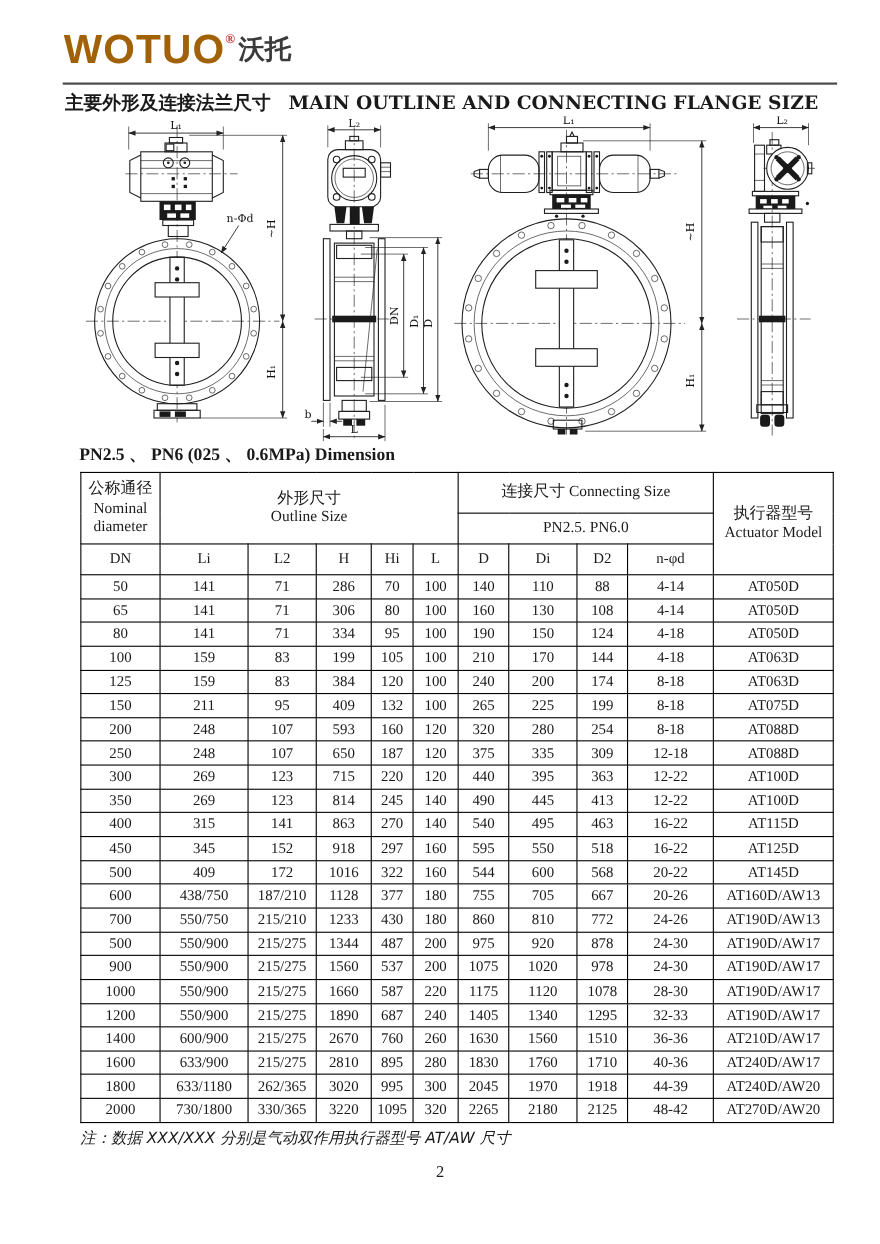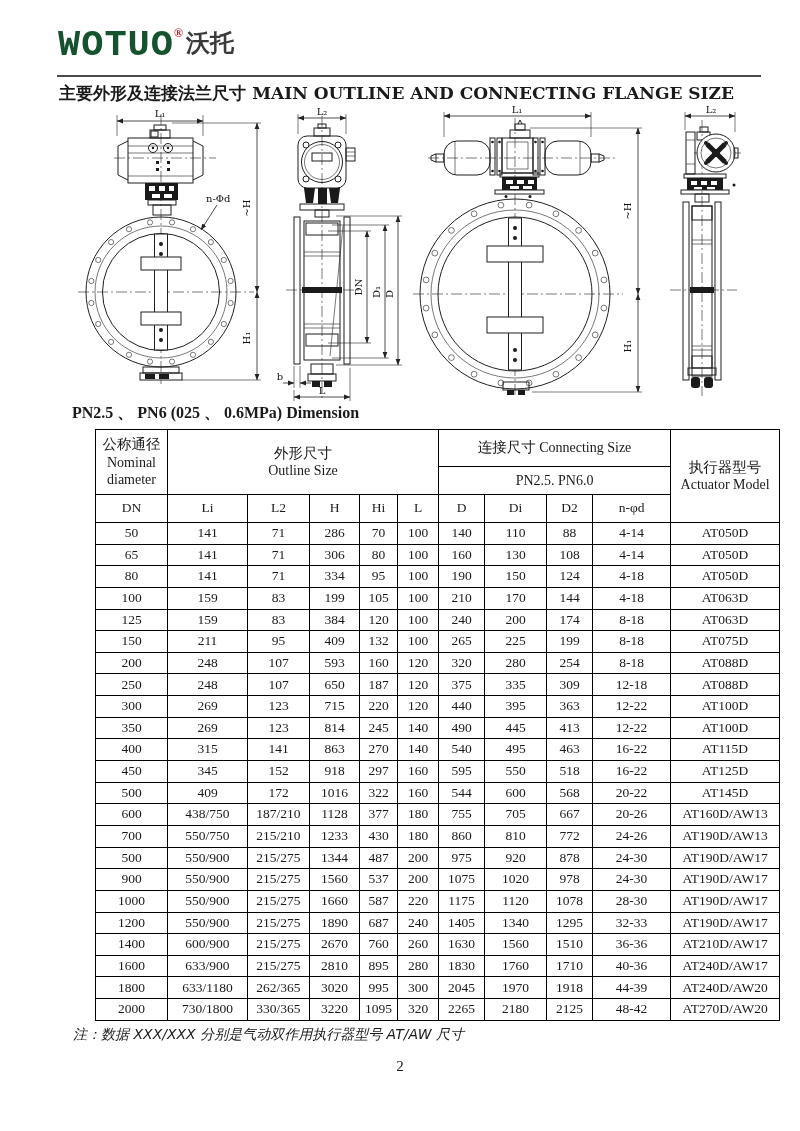--- a/index.html
+++ b/index.html
@@ -1,44 +1,44 @@
 <!DOCTYPE html>
 <html><head>
 <meta charset="utf-8">
 <style>
   html,body{margin:0;padding:0;background:#fff;}
   body{width:800px;height:1131px;position:relative;overflow:hidden;
        font-family:"Liberation Serif","DejaVu Serif",serif;color:#1a1a1a;}
   .page{position:absolute;inset:0;background:#fff;}
 
   .logo{position:absolute;left:58px;top:24px;white-space:nowrap;}
-  .logo-en{font-family:Liberation Mono, monospace;font-weight:bold;
-           font-size:37px;color:#14532d;letter-spacing:1px;}
+  .logo-en{font-family:Liberation Sans, sans-serif;font-weight:bold;
+           font-size:37px;color:#a16207;letter-spacing:1px;}
   .logo-reg{color:#bf2329;font-size:12px;vertical-align:18px;font-weight:bold;}
   .logo-cn{font-family:"DejaVu Sans","Liberation Sans",sans-serif;font-weight:bold;
            font-size:24px;color:#3a3a3a;margin-left:3px;vertical-align:4px;}
   .rule{position:absolute;left:57px;top:75px;width:704px;height:2px;background:#4a4a4a;}
   .page-title{position:absolute;left:59px;top:82px;font-size:17px;font-weight:bold;white-space:nowrap;}
   .title-cn{font-family:"DejaVu Sans","Liberation Sans",sans-serif;}
-  .title-en{font-family:"DejaVu Serif","Liberation Serif",serif;margin-left:2px;}
+  .title-en{font-family:"DejaVu Serif","Liberation Serif",serif;margin-left:12px;}
 
   svg.drawings{position:absolute;left:70px;top:106px;width:695px;height:300px;}
   svg text{fill:#111;font-size:10px;font-family:"DejaVu Serif","Liberation Serif",serif;}
   .ln{fill:none;stroke:#1f1f1f;stroke-width:1;}
   .lt{fill:none;stroke:#1f1f1f;stroke-width:.6;}
   .fl{fill:#1a1a1a;stroke:none;}
   .wh{fill:#fff;stroke:none;}
   .whl{fill:#fff;stroke:#1f1f1f;stroke-width:1;}
   .cl{fill:none;stroke:#444;stroke-width:.7;stroke-dasharray:11 3 2 3;}
   .dim{stroke:#222;stroke-width:.8;fill:none;}
   .ext{stroke:#222;stroke-width:.6;fill:none;}
 
   .table-title{position:absolute;left:72px;top:403px;font-size:16px;font-weight:bold;white-space:nowrap;}
   table.dims{position:absolute;left:73px;top:429px;width:684px;border-collapse:collapse;
-             table-layout:fixed;font-size:13.5px;margin-left:22px;}
+             table-layout:fixed;font-size:13.5px;}
   table.dims th,table.dims td{border:1px solid #000;text-align:center;vertical-align:middle;
              padding:0;font-weight:normal;line-height:1.22;overflow:hidden;}
   thead tr.r1{height:37px;} thead tr.r2{height:28px;} thead tr.r3{height:28px;}
   tbody tr{height:21.65px;}
   .cnh{font-family:"DejaVu Sans","Liberation Sans",sans-serif;font-size:14.5px;}
   .enh{font-size:14px;}
   .footnote{position:absolute;left:73px;top:1026px;font-size:14px;white-space:nowrap;}
   .footnote .cn{font-family:"DejaVu Sans","Liberation Sans",sans-serif;font-style:italic;}
   .pageno{position:absolute;left:0;top:1058px;width:800px;text-align:center;font-size:15px;}
 </style>

